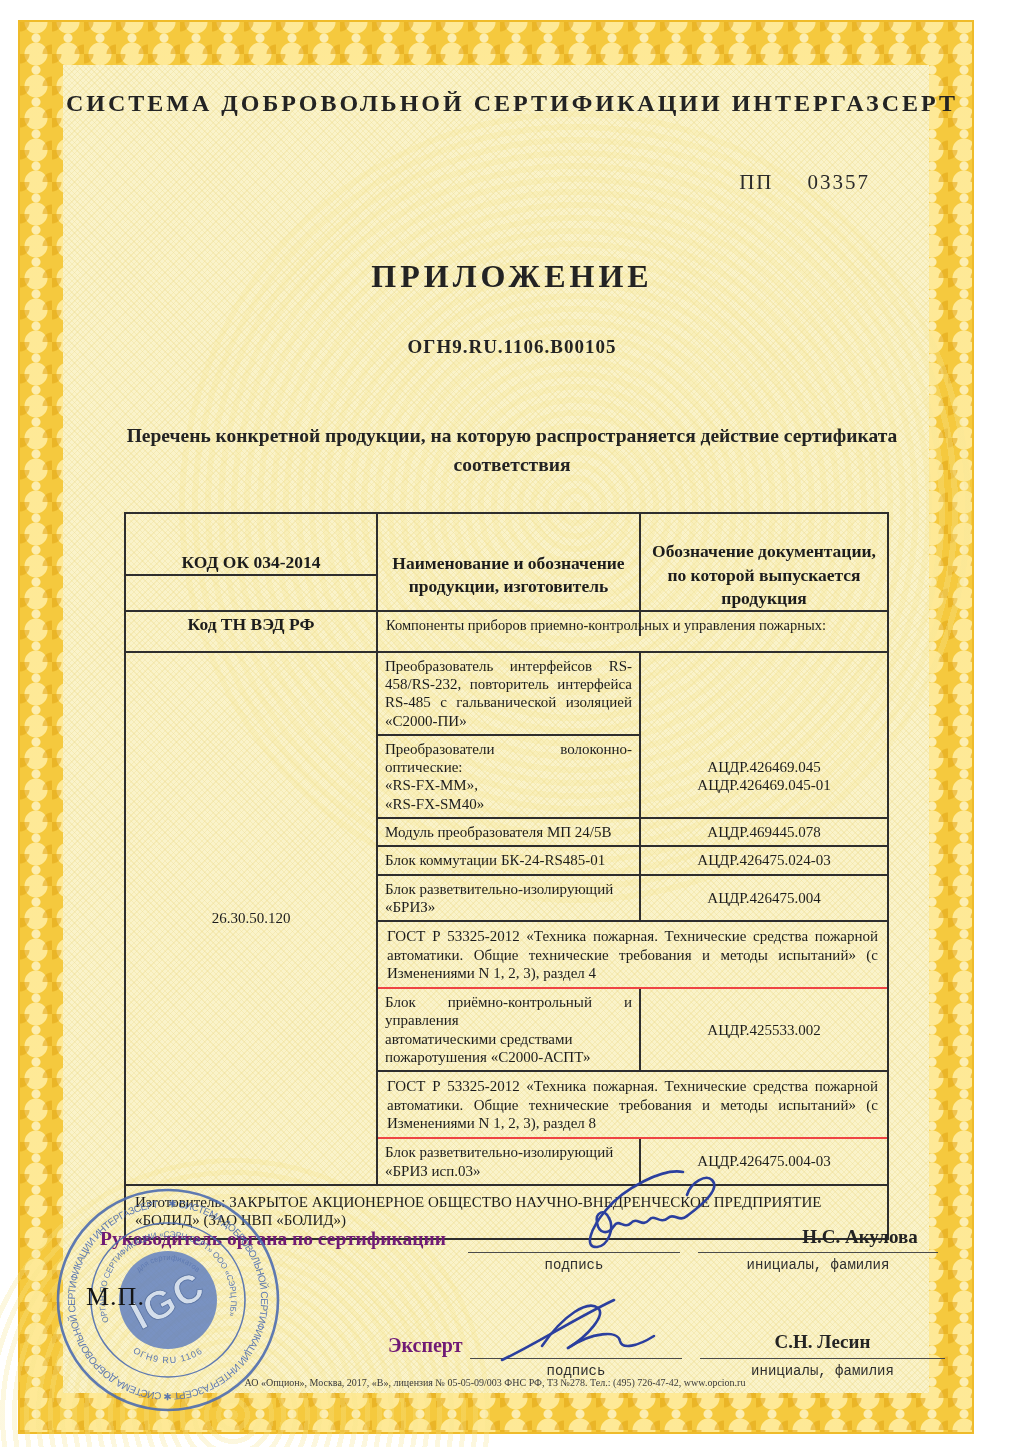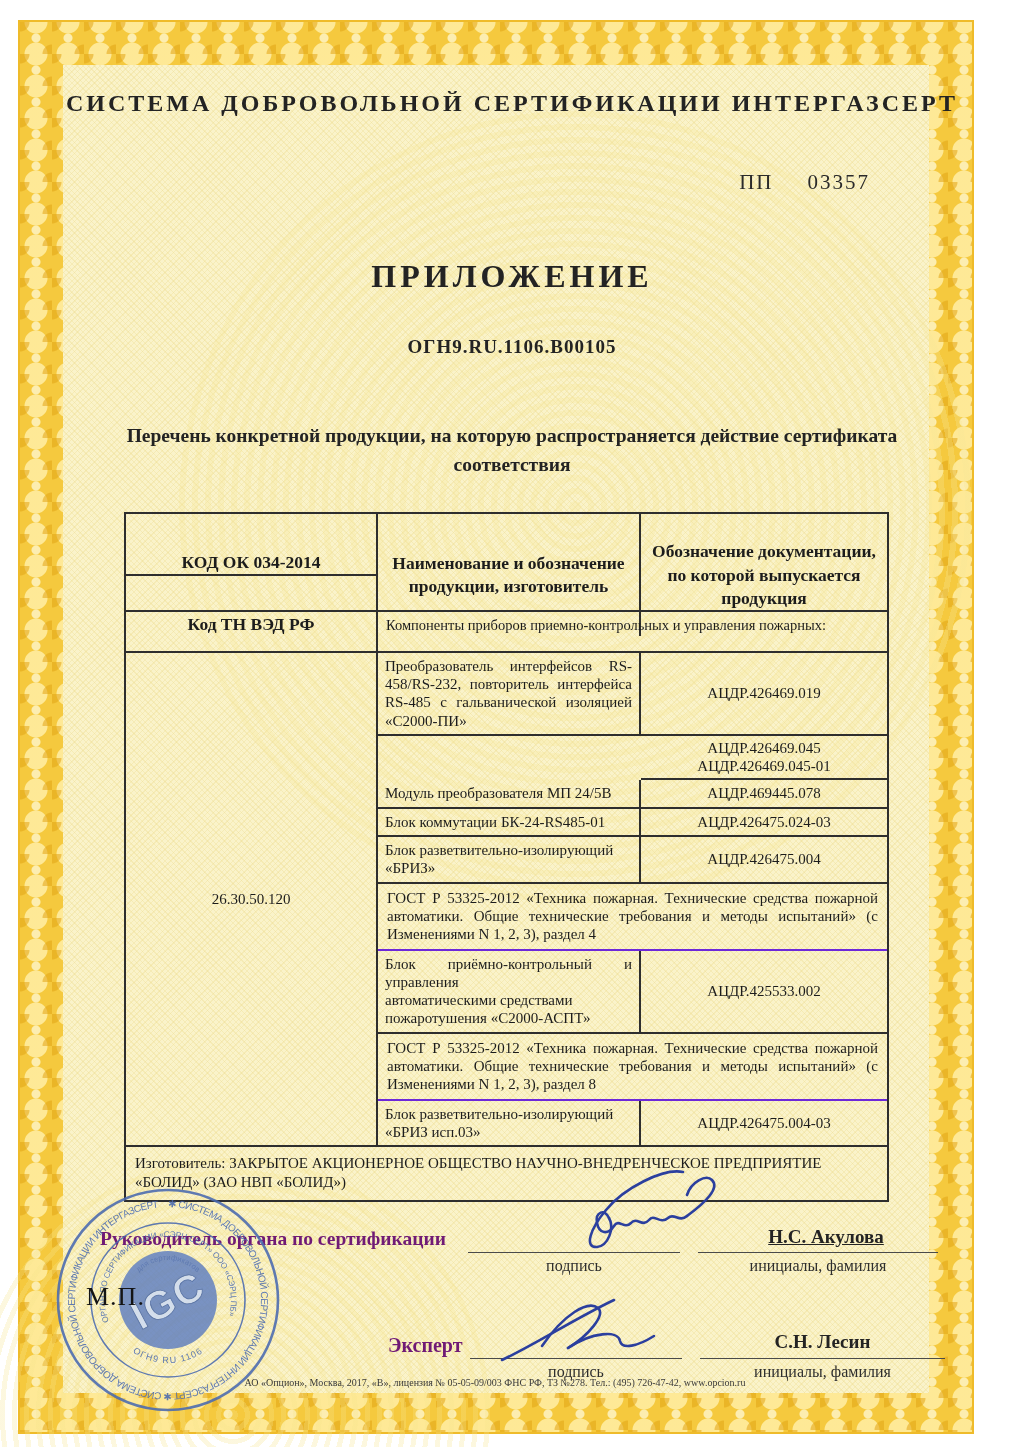--- a/index.html
+++ b/index.html
@@ -84,39 +84,39 @@
   .c-left-empty{border-right:2px solid #2e2e2e;border-bottom:2px solid #2e2e2e;}
   .c-section{border-bottom:2px solid #2e2e2e;padding:5px 8px 16px 8px;font-size:14.5px;}
   .c-name{
     border-right:2px solid #2e2e2e;border-bottom:2px solid #2e2e2e;
     padding:4px 7px;text-align:justify;white-space:pre-line;
   }
   .c-doc{
     border-bottom:2px solid #2e2e2e;display:flex;align-items:center;justify-content:center;
     text-align:center;white-space:pre-line;padding:3px 4px;
   }
-  .c-gost{border-bottom:2px solid #6d28d9;padding:5px 9px;text-align:justify;}
+  .c-gost{border-bottom:2px solid #ef4444;padding:5px 9px;text-align:justify;}
   .c-code{
     border-right:2px solid #2e2e2e;border-bottom:2px solid #2e2e2e;
     display:flex;align-items:center;justify-content:center;
   }
   .c-man{padding:7px 9px 9px 9px;}
   
   .sign-label{position:absolute;font-weight:bold;color:#701a75;}
   .lbl-head{left:100px;top:1228px;font-size:19.5px;}
   .lbl-expert{left:388px;top:1334px;font-size:20px;}
   .sig-name{position:absolute;font-size:19px;font-weight:bold;text-align:center;color:#232323;}
-  .name-head{left:706px;top:1226px;width:240px;text-decoration:underline;}
+  .name-head{left:740px;top:1226px;width:240px;}
   .name-expert{left:700px;top:1331px;width:245px;}
   .sigline{position:absolute;border-bottom:1.8px solid #4a4a4a;height:0;}
   .line1{left:468px;top:1252px;width:212px;}
   .line2{left:698px;top:1252px;width:240px;}
   .line3{left:470px;top:1358px;width:212px;}
   .line4{left:700px;top:1358px;width:245px;}
-  .sigcap{position:absolute;font-size:16px;text-align:center;color:#2e2e2e;}
+  .sigcap{position:absolute;font-size:14px;text-align:center;color:#2e2e2e;font-family:Liberation Mono, monospace;}
   .cap1{left:468px;top:1257px;width:212px;}
   .cap2{left:698px;top:1257px;width:240px;}
   .cap3{left:470px;top:1363px;width:212px;}
   .cap4{left:700px;top:1363px;width:245px;}
   .mp-mark{position:absolute;left:86px;top:1282px;font-size:26px;color:#141414;z-index:6;letter-spacing:1px;}
   .stamp{position:absolute;left:48px;top:1180px;width:240px;height:240px;z-index:5;opacity:.88;}
   .sig-svg{position:absolute;z-index:7;}
   .sig1{left:478px;top:1166px;width:260px;height:95px;}
   .sig2{left:472px;top:1296px;width:240px;height:72px;}
   
@@ -153,21 +153,23 @@
         <div class="hc1a">КОД ОК 034-2014</div>
         <div class="hc1b">Код ТН ВЭД РФ</div>
       </div>
       <div class="hc hc2">Наименование и обозначение продукции, изготовитель</div>
       <div class="hc hc3">Обозначение документации, по которой выпускается продукция</div>
     </div>
     <div class="tbody" id="tbody">
         <div class="bcell c-left-empty" style="grid-area: 1 / 1;"></div>
         <div class="bcell c-section" style="grid-area: 1 / 2 / auto / 4;">Компоненты приборов приемно-контрольных и управления пожарных:</div>
         <div class="bcell c-name" style="grid-area: 2 / 2;">Преобразователь интерфейсов RS-458/RS-232, повторитель интерфейса RS-485 с гальванической изоляцией «С2000-ПИ»</div>
-        <div class="bcell c-doc" style="grid-area: 2 / 3;">АЦДР.426469.019</div>
+        <div class="bcell c-name" style="grid-area: 3 / 2;">Преобразователи волоконно-оптические:
+«RS-FX-MM»,
+«RS-FX-SM40»</div>
         <div class="bcell c-doc" style="grid-area: 3 / 3;">АЦДР.426469.045
 АЦДР.426469.045-01</div>
         <div class="bcell c-name" style="grid-area: 4 / 2;">Модуль преобразователя МП 24/5В</div>
         <div class="bcell c-doc" style="grid-area: 4 / 3;">АЦДР.469445.078</div>
         <div class="bcell c-name" style="grid-area: 5 / 2;">Блок коммутации БК-24-RS485-01</div>
         <div class="bcell c-doc" style="grid-area: 5 / 3;">АЦДР.426475.024-03</div>
         <div class="bcell c-name" style="grid-area: 6 / 2;">Блок разветвительно-изолирующий
 «БРИЗ»</div>
         <div class="bcell c-doc" style="grid-area: 6 / 3;">АЦДР.426475.004</div>
         <div class="bcell c-gost" style="grid-area: 7 / 2 / auto / 4;">ГОСТ Р 53325-2012 «Техника пожарная. Технические средства пожарной автоматики. Общие технические требования и методы испытаний» (с Изменениями N 1, 2, 3), раздел 4</div>

